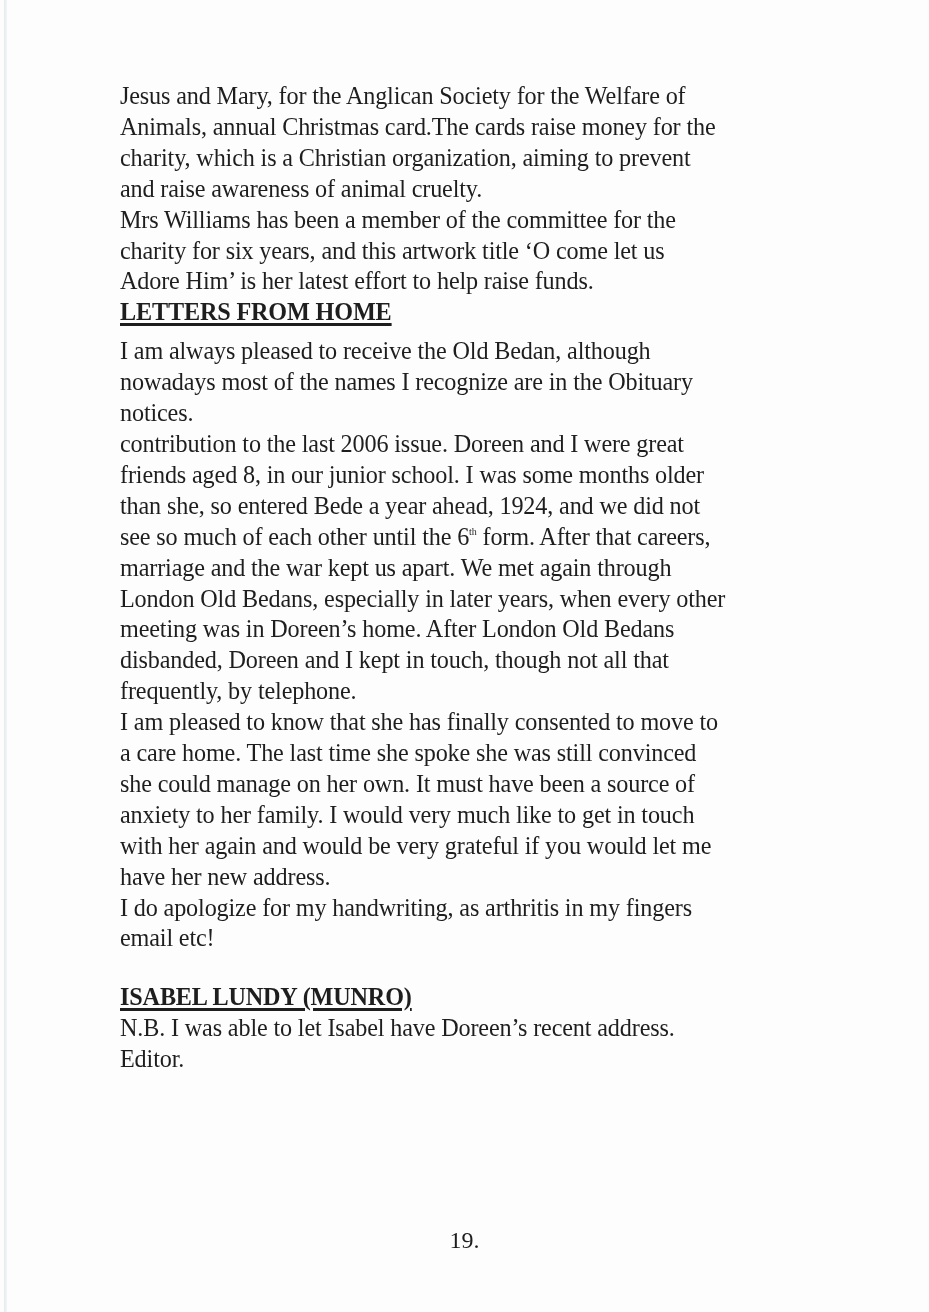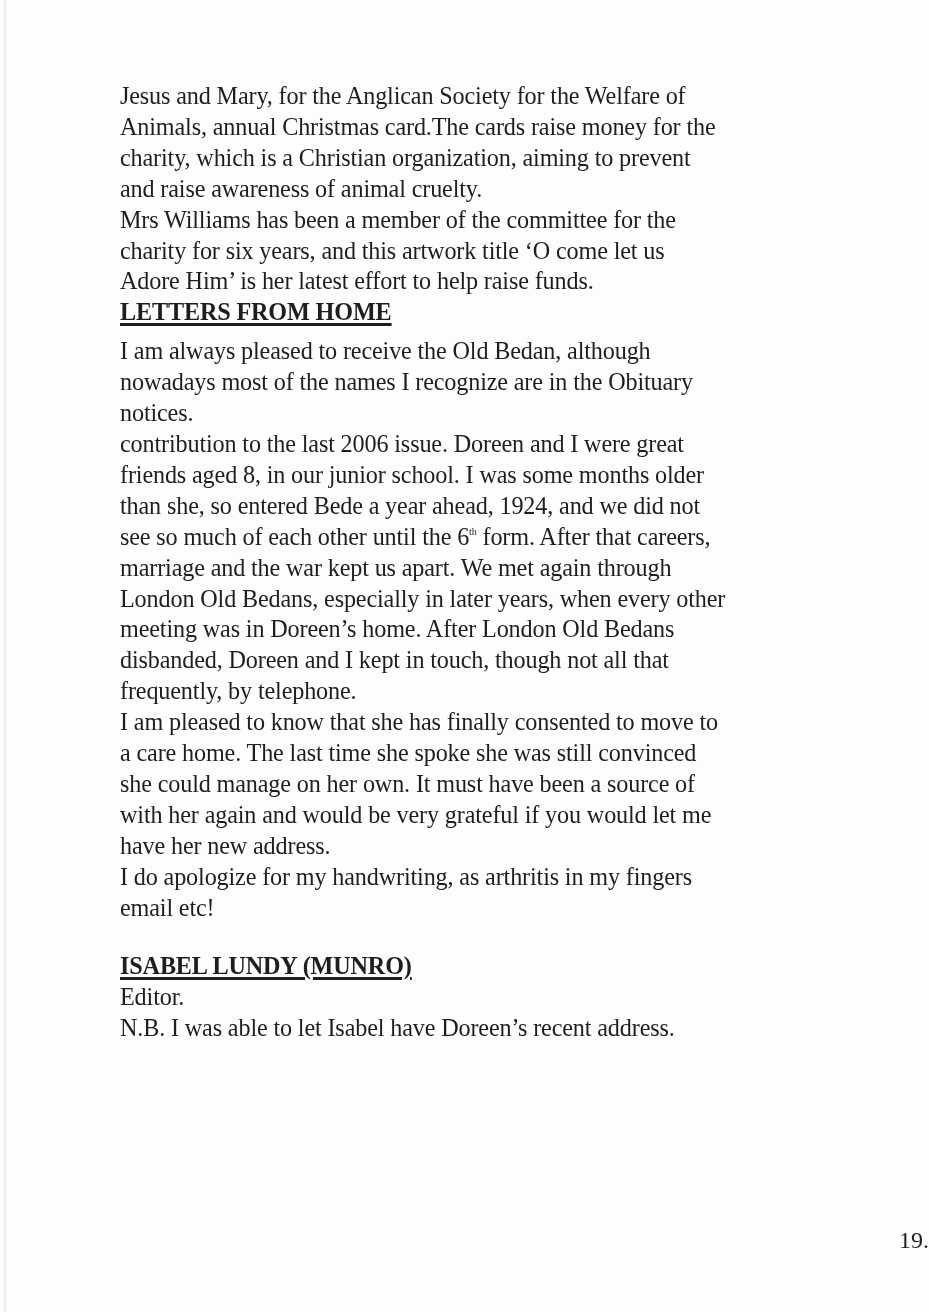--- a/index.html
+++ b/index.html
@@ -22,21 +22,21 @@
   .line { white-space: nowrap; display: block; }
   .heading {
     font-weight: bold; text-decoration: underline;
     text-decoration-thickness: 2.5px; text-underline-offset: 3px;
     display: block; white-space: nowrap;
   }
   .h1 { margin-bottom: 8px; }
   .h2 { margin-top: 28px; margin-bottom: 0; }
   .page-number {
     position: absolute; left: 0; width: 929px; top: 1227px;
-    text-align: right; font-size: 24px;
+    text-align: center; font-size: 24px;
   }
   sup { font-size: 10px; line-height: 0; vertical-align: 10px; }
 </style>
 </head>
 <body>
 
 <div class="binding-edge"></div>
 
 <div class="page">
 
@@ -69,30 +69,31 @@
     <span class="line">London Old Bedans, especially in later years, when every other</span>
     <span class="line">meeting was in Doreen’s home. After London Old Bedans</span>
     <span class="line">disbanded, Doreen and I kept in touch, though not all that</span>
     <span class="line">frequently, by telephone.</span>
   </div>
 
   <div>
     <span class="line">I am pleased to know that she has finally consented to move to</span>
     <span class="line">a care home. The last time she spoke she was still convinced</span>
     <span class="line">she could manage on her own. It must have been a source of</span>
+    <span class="line">anxiety to her family. I would very much like to get in touch</span>
     <span class="line">with her again and would be very grateful if you would let me</span>
     <span class="line">have her new address.</span>
   </div>
 
   <div>
     <span class="line">I do apologize for my handwriting, as arthritis in my fingers</span>
     <span class="line">email etc!</span>
   </div>
 
   <span class="heading h2">ISABEL LUNDY (MUNRO)</span>
 
   <div>
+    <span class="line">N.B. I was able to let Isabel have Doreen’s recent address.</span>
     <span class="line">Editor.</span>
-    <span class="line">N.B. I was able to let Isabel have Doreen’s recent address.</span>
   </div>
 </div>
 
 <div class="page-number">19.</div>
 
 </body></html>

